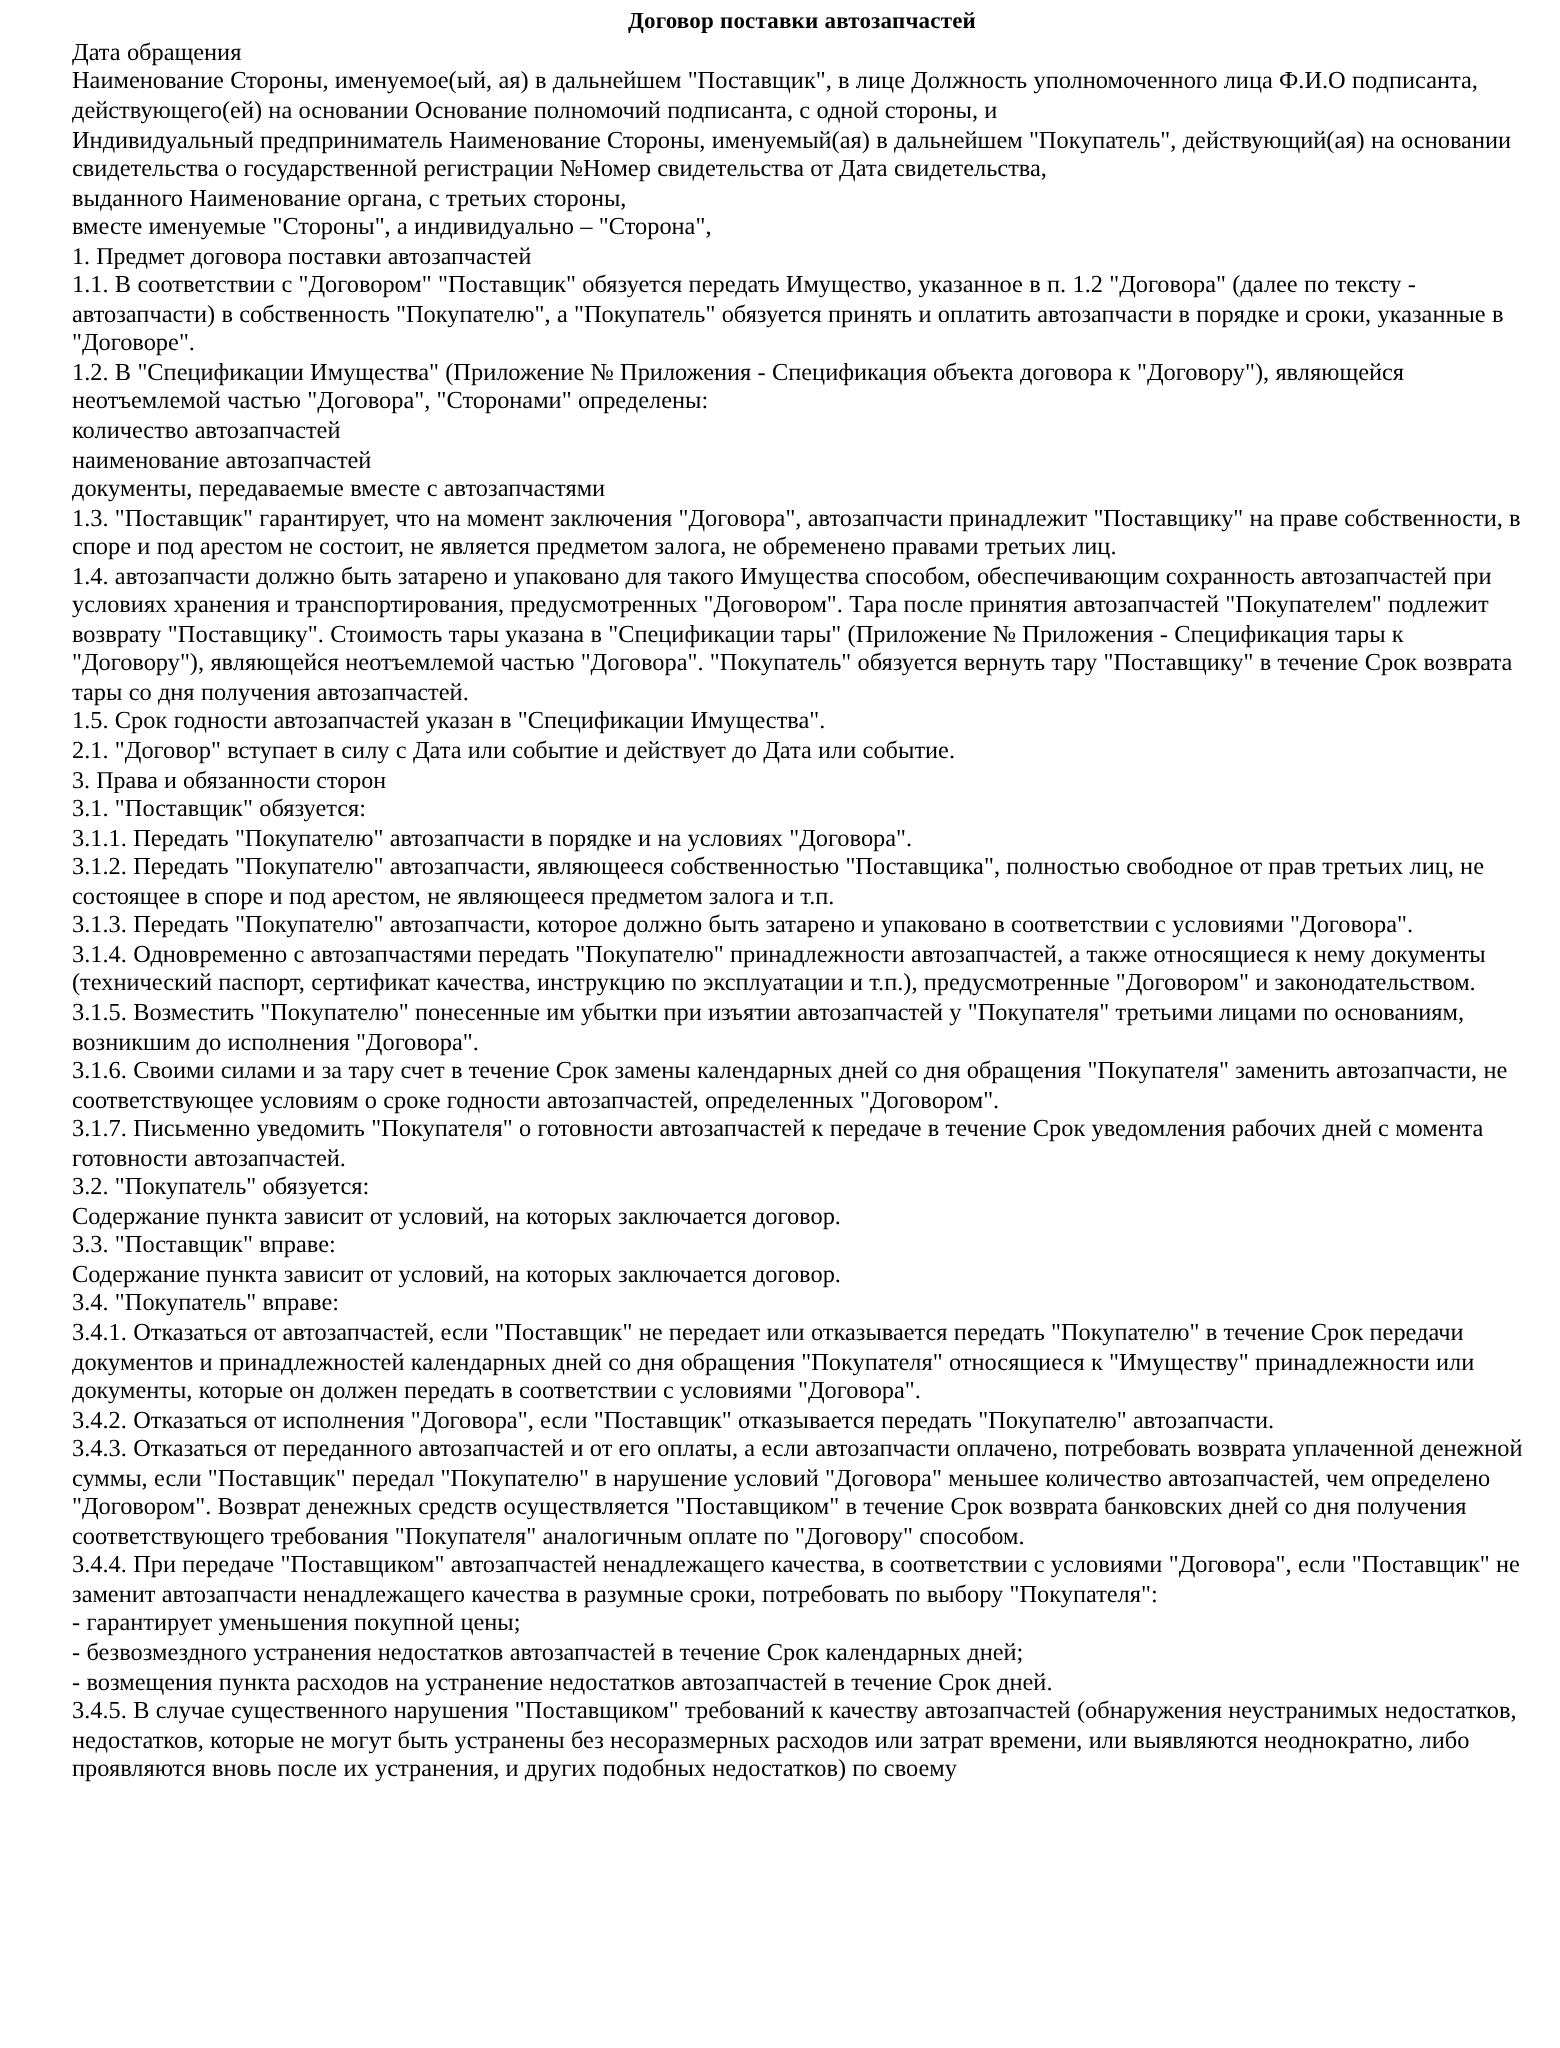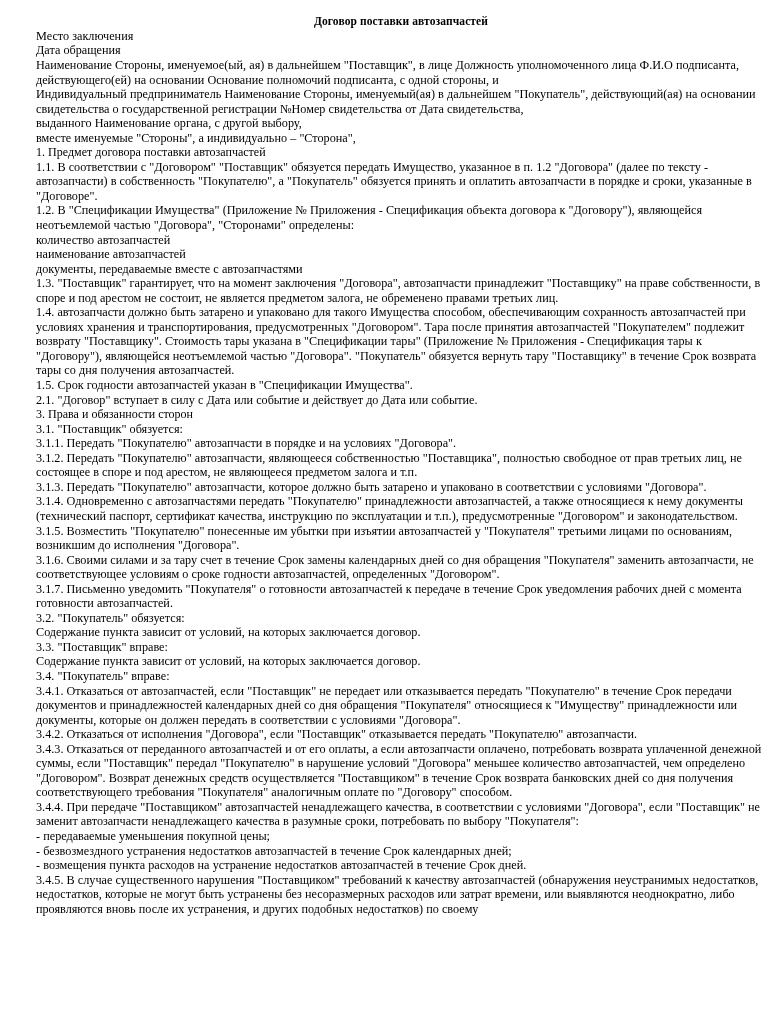--- a/index.html
+++ b/index.html
@@ -12,21 +12,21 @@
     width: 780px;
     height: 1024px;
     overflow: hidden;
     font-family: "Liberation Serif", "DejaVu Serif", serif;
     color: #000000;
   }
   .page {
     width: 780px;
     height: 1024px;
     box-sizing: border-box;
-    padding: 14px 14px 0 36px;
+    padding: 4px 14px 0 36px;
     position: relative;
   }
   .doc-title {
     text-align: center;
     font-weight: bold;
     font-size: 11.5px;
     line-height: 14.4px;
     margin: 0 0 0.5px 0;
     letter-spacing: 0.1px;
   }
@@ -46,25 +46,24 @@
   .para.bullet {
     padding-left: 0;
   }
 </style>
 </head>
 <body>
 
 <div class="page">
   <h1 class="doc-title">Договор поставки автозапчастей</h1>
   <div id="doc-body">
-      <p class="para">Место заключения</p>
       <p class="para">Дата обращения</p>
       <p class="para">Наименование Стороны, именуемое(ый, ая) в дальнейшем "Поставщик", в лице Должность уполномоченного лица Ф.И.О подписанта, действующего(ей) на основании Основание полномочий подписанта, с одной стороны, и</p>
       <p class="para">Индивидуальный предприниматель Наименование Стороны, именуемый(ая) в дальнейшем "Покупатель", действующий(ая) на основании свидетельства о государственной регистрации №Номер свидетельства от Дата свидетельства,</p>
-      <p class="para">выданного Наименование органа, с другой выбору,</p>
+      <p class="para">выданного Наименование органа, с третьих стороны,</p>
       <p class="para">вместе именуемые "Стороны", а индивидуально – "Сторона",</p>
       <p class="para heading">1. Предмет договора поставки автозапчастей</p>
       <p class="para">1.1. В соответствии с "Договором" "Поставщик" обязуется передать Имущество, указанное в п. 1.2 "Договора" (далее по тексту - автозапчасти) в собственность "Покупателю", а "Покупатель" обязуется принять и оплатить автозапчасти в порядке и сроки, указанные в "Договоре".</p>
       <p class="para">1.2. В "Спецификации Имущества" (Приложение № Приложения - Спецификация объекта договора к "Договору"), являющейся неотъемлемой частью "Договора", "Сторонами" определены:</p>
       <p class="para">количество автозапчастей</p>
       <p class="para">наименование автозапчастей</p>
       <p class="para">документы, передаваемые вместе с автозапчастями</p>
       <p class="para">1.3. "Поставщик" гарантирует, что на момент заключения "Договора", автозапчасти принадлежит "Поставщику" на праве собственности, в споре и под арестом не состоит, не является предметом залога, не обременено правами третьих лиц.</p>
       <p class="para">1.4. автозапчасти должно быть затарено и упаковано для такого Имущества способом, обеспечивающим сохранность автозапчастей при условиях хранения и транспортирования, предусмотренных "Договором". Тара после принятия автозапчастей "Покупателем" подлежит возврату "Поставщику". Стоимость тары указана в "Спецификации тары" (Приложение № Приложения - Спецификация тары к "Договору"), являющейся неотъемлемой частью "Договора". "Покупатель" обязуется вернуть тару "Поставщику" в течение Срок возврата тары со дня получения автозапчастей.</p>
       <p class="para">1.5. Срок годности автозапчастей указан в "Спецификации Имущества".</p>
@@ -80,18 +79,18 @@
       <p class="para">3.1.7. Письменно уведомить "Покупателя" о готовности автозапчастей к передаче в течение Срок уведомления рабочих дней с момента готовности автозапчастей.</p>
       <p class="para">3.2. "Покупатель" обязуется:</p>
       <p class="para">Содержание пункта зависит от условий, на которых заключается договор.</p>
       <p class="para">3.3. "Поставщик" вправе:</p>
       <p class="para">Содержание пункта зависит от условий, на которых заключается договор.</p>
       <p class="para">3.4. "Покупатель" вправе:</p>
       <p class="para">3.4.1. Отказаться от автозапчастей, если "Поставщик" не передает или отказывается передать "Покупателю" в течение Срок передачи документов и принадлежностей календарных дней со дня обращения "Покупателя" относящиеся к "Имуществу" принадлежности или документы, которые он должен передать в соответствии с условиями "Договора".</p>
       <p class="para">3.4.2. Отказаться от исполнения "Договора", если "Поставщик" отказывается передать "Покупателю" автозапчасти.</p>
       <p class="para">3.4.3. Отказаться от переданного автозапчастей и от его оплаты, а если автозапчасти оплачено, потребовать возврата уплаченной денежной суммы, если "Поставщик" передал "Покупателю" в нарушение условий "Договора" меньшее количество автозапчастей, чем определено "Договором". Возврат денежных средств осуществляется "Поставщиком" в течение Срок возврата банковских дней со дня получения соответствующего требования "Покупателя" аналогичным оплате по "Договору" способом.</p>
       <p class="para">3.4.4. При передаче "Поставщиком" автозапчастей ненадлежащего качества, в соответствии с условиями "Договора", если "Поставщик" не заменит автозапчасти ненадлежащего качества в разумные сроки, потребовать по выбору "Покупателя":</p>
-      <p class="para bullet">- передаваемые уменьшения покупной цены;</p>
+      <p class="para bullet">- гарантирует уменьшения покупной цены;</p>
       <p class="para bullet">- безвозмездного устранения недостатков автозапчастей в течение Срок календарных дней;</p>
       <p class="para bullet">- возмещения пункта расходов на устранение недостатков автозапчастей в течение Срок дней.</p>
       <p class="para">3.4.5. В случае существенного нарушения "Поставщиком" требований к качеству автозапчастей (обнаружения неустранимых недостатков, недостатков, которые не могут быть устранены без несоразмерных расходов или затрат времени, или выявляются неоднократно, либо проявляются вновь после их устранения, и других подобных недостатков) по своему</p>
     </div>
 </div>
 
 </body></html>

